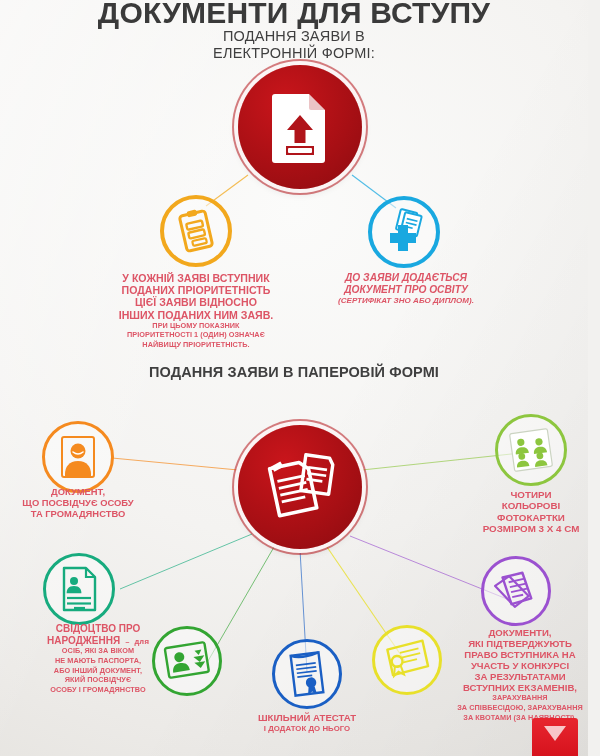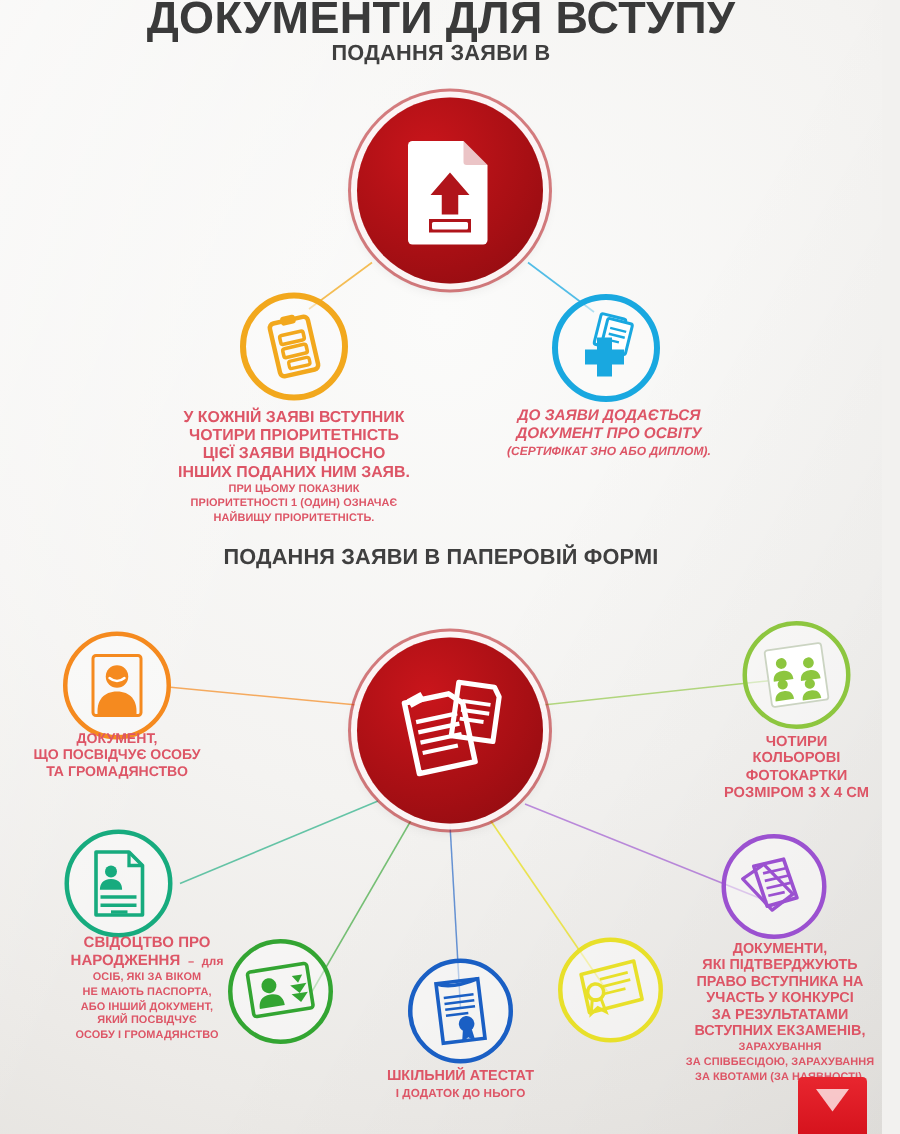--- a/index.html
+++ b/index.html
@@ -65,21 +65,21 @@
     white-space: nowrap;
   }
 
   .title-sub {
     position: absolute;
     left: 0;
     right: 0;
     top: 28px;
     text-align: center;
     font-size: 14.5px;
-    font-weight: bold;
+    font-weight: normal;
     line-height: 1.18;
     letter-spacing: 0.2px;
     color: #3f3f3f;
     z-index: 5;
   }
 
   .title-sub2 {
     position: absolute;
     left: 0;
     right: 0;
@@ -183,20 +183,21 @@
     <path d="M274,547 L208,661" stroke="#33a532" stroke-width="1.0" fill="none" opacity="0.65"></path>
     <path d="M300,550 L307,672" stroke="#1a5fc4" stroke-width="1.0" fill="none" opacity="0.65"></path>
     <path d="M327,547 L405,661" stroke="#e8e02a" stroke-width="1.1" fill="none" opacity="0.8"></path>
     <path d="M350,536 L512,601" stroke="#9b51d0" stroke-width="1.0" fill="none" opacity="0.65"></path>
   </svg>
 
   <div class="title-main">ДОКУМЕНТИ ДЛЯ ВСТУПУ</div>
 
   <div class="title-sub">
     <div>ПОДАННЯ ЗАЯВИ В</div>
+    <div>ЕЛЕКТРОННІЙ ФОРМІ:</div>
   </div>
 
   <div class="title-sub2">
     <div>ПОДАННЯ ЗАЯВИ В ПАПЕРОВІЙ ФОРМІ</div>
   </div>
 
   <div class="node" style="left:238px; top:65px;">
     <div class="hub" style="width:124px; height:124px;">
       <span>
         <svg width="62" height="72" viewBox="0 0 62 72">
@@ -223,21 +224,21 @@
             <rect x="12" y="22" width="16" height="6" rx="1.5" fill="none" stroke="#f2a81d" stroke-width="2.4"></rect>
             <rect x="14" y="31" width="14" height="5" rx="1.5" fill="none" stroke="#f2a81d" stroke-width="2.2"></rect>
           </g>
         </svg>
       </span>
     </div>
   </div>
 
   <div class="caption" style="left:110px; top:272px; width:172px; font-size:10.6px;">
     <div>У КОЖНІЙ ЗАЯВІ ВСТУПНИК</div>
-    <div>ЧОТИРИ ПРІОРИТЕТНІСТЬ</div>
+    <div>ПОДАНИХ ПРІОРИТЕТНІСТЬ</div>
     <div>ЦІЄЇ ЗАЯВИ ВІДНОСНО</div>
     <div>ІНШИХ ПОДАНИХ НИМ ЗАЯВ.</div>
     <span class="sub">ПРИ ЦЬОМУ ПОКАЗНИК</span>
     <span class="sub">ПРІОРИТЕТНОСТІ 1 (ОДИН) ОЗНАЧАЄ</span>
     <span class="sub">НАЙВИЩУ ПРІОРИТЕТНІСТЬ.</span>
   </div>
 
   <div class="node" style="left:368px; top:196px;">
     <div class="bubble" style="width:72px; height:72px; border:4px solid #19a8e0;">
       <span>

